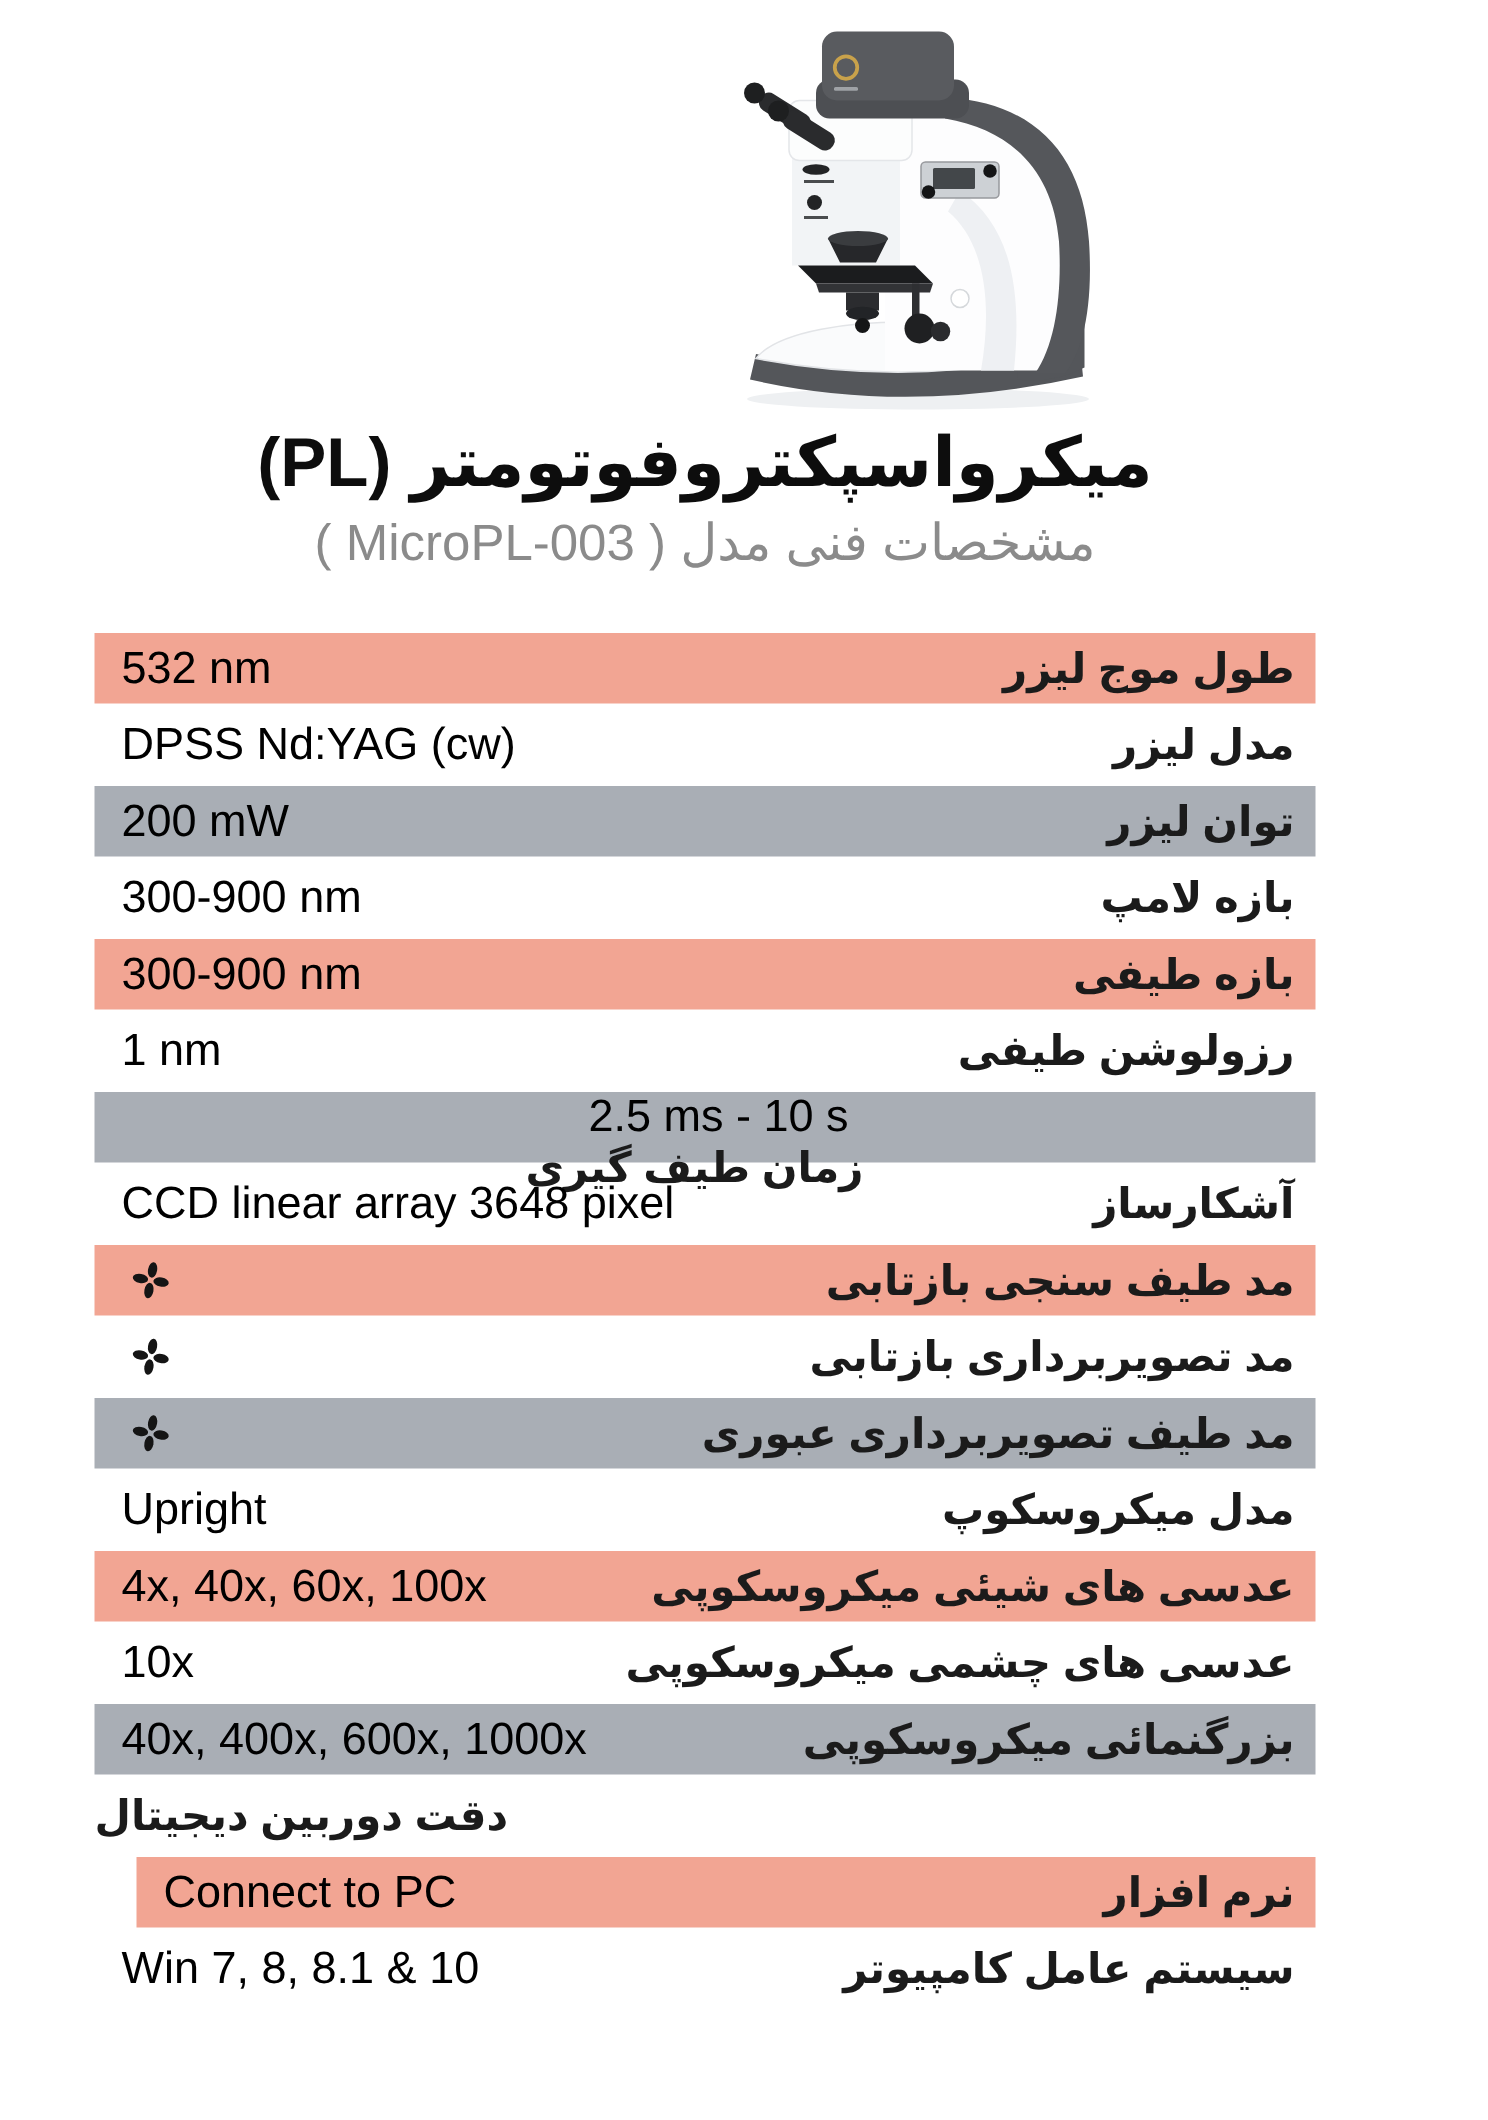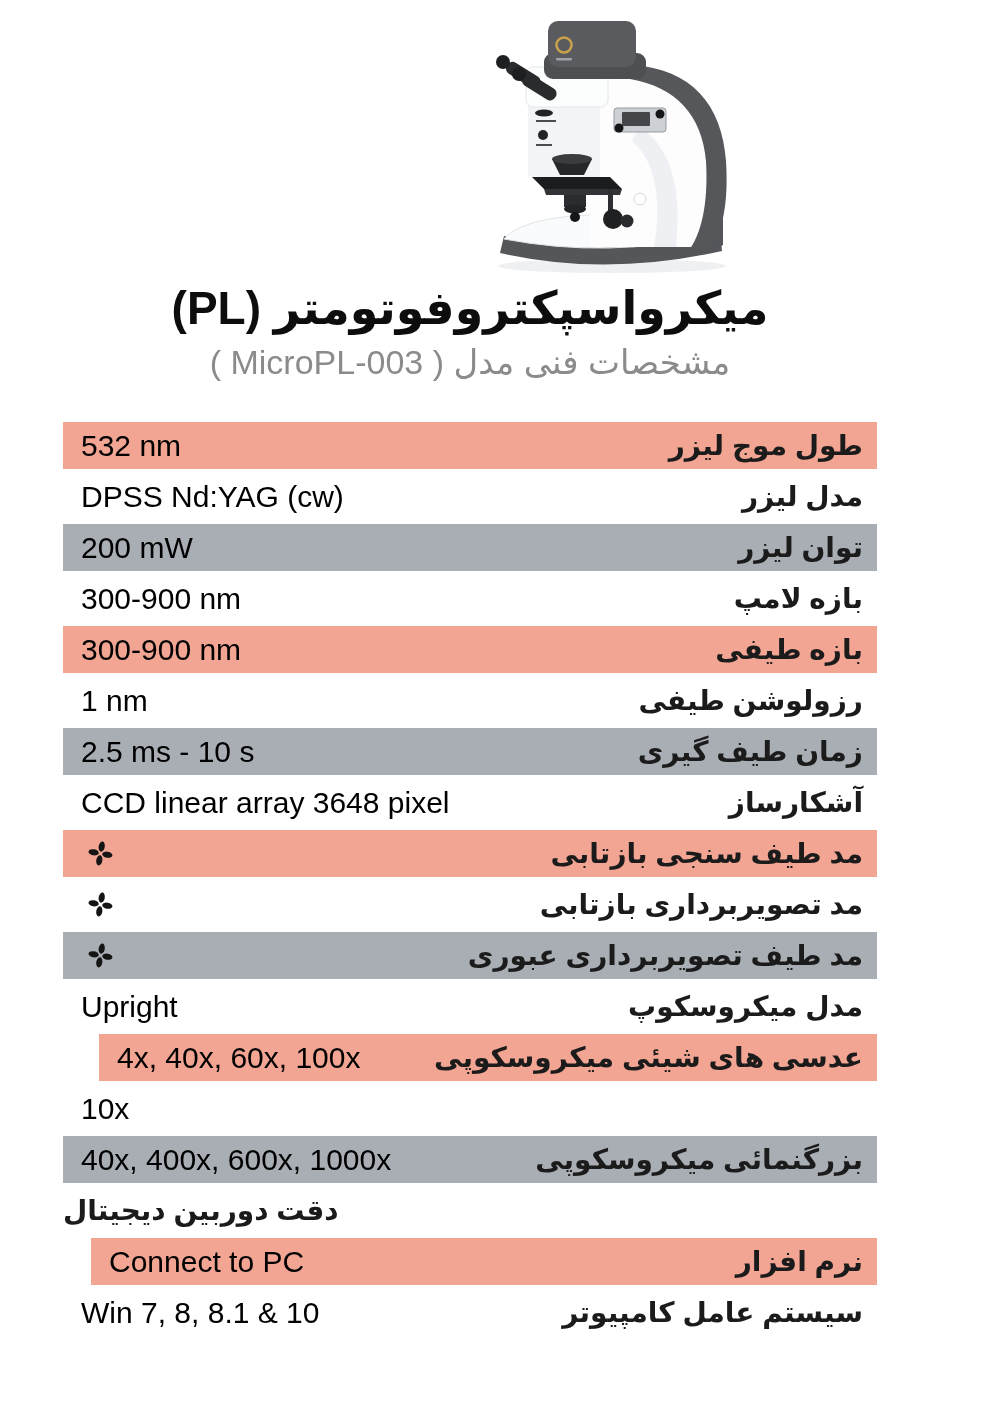--- a/index.html
+++ b/index.html
@@ -101,21 +101,21 @@
         <span class="spec-label" dir="rtl">بازه لامپ</span>
       </div>
       <div class="spec-row bg-salmon" style="background: rgb(242, 165, 147);">
         <span class="spec-value">300-900 nm</span>
         <span class="spec-label" dir="rtl">بازه طیفی</span>
       </div>
       <div class="spec-row bg-white">
         <span class="spec-value">1 nm</span>
         <span class="spec-label" dir="rtl">رزولوشن طیفی</span>
       </div>
-      <div class="spec-row bg-gray" style="background: rgb(169, 174, 181);">
+      <div class="spec-row bg-gray" style="background: rgb(169, 174, 181); flex-direction: column;">
         <span class="spec-value">2.5 ms - 10 s</span>
         <span class="spec-label" dir="rtl">زمان طیف گیری</span>
       </div>
       <div class="spec-row bg-white">
         <span class="spec-value">CCD linear array 3648 pixel</span>
         <span class="spec-label" dir="rtl">آشکارساز</span>
       </div>
       <div class="spec-row bg-salmon" style="background: rgb(242, 165, 147);">
         <span class="spec-value">
           <span class="check-icon">
@@ -158,26 +158,27 @@
               </g>
             </svg>
           </span>
         </span>
         <span class="spec-label" dir="rtl">مد  طیف تصویربرداری عبوری</span>
       </div>
       <div class="spec-row bg-white">
         <span class="spec-value">Upright</span>
         <span class="spec-label" dir="rtl">مدل میکروسکوپ</span>
       </div>
-      <div class="spec-row bg-salmon" style="background: rgb(242, 165, 147); margin-left: 36px;">
+      <div class="spec-row bg-salmon" style="background: rgb(242, 165, 147);">
         <span class="spec-value">4x, 40x, 60x, 100x</span>
         <span class="spec-label" dir="rtl">عدسی های شیئی میکروسکوپی</span>
       </div>
       <div class="spec-row bg-white">
         <span class="spec-value">10x</span>
+        <span class="spec-label" dir="rtl">عدسی های چشمی میکروسکوپی</span>
       </div>
       <div class="spec-row bg-gray" style="background: rgb(169, 174, 181); text-align: right;">
         <span class="spec-value">40x, 400x, 600x, 1000x</span>
         <span class="spec-label" dir="rtl">بزرگنمائی میکروسکوپی</span>
       </div>
       <div class="spec-row bg-white">
         <span class="spec-label" dir="rtl">دقت دوربین دیجیتال</span>
       </div>
       <div class="spec-row bg-salmon" style="background: rgb(242, 165, 147); margin-left: 28px;">
         <span class="spec-value">Connect to PC</span>

